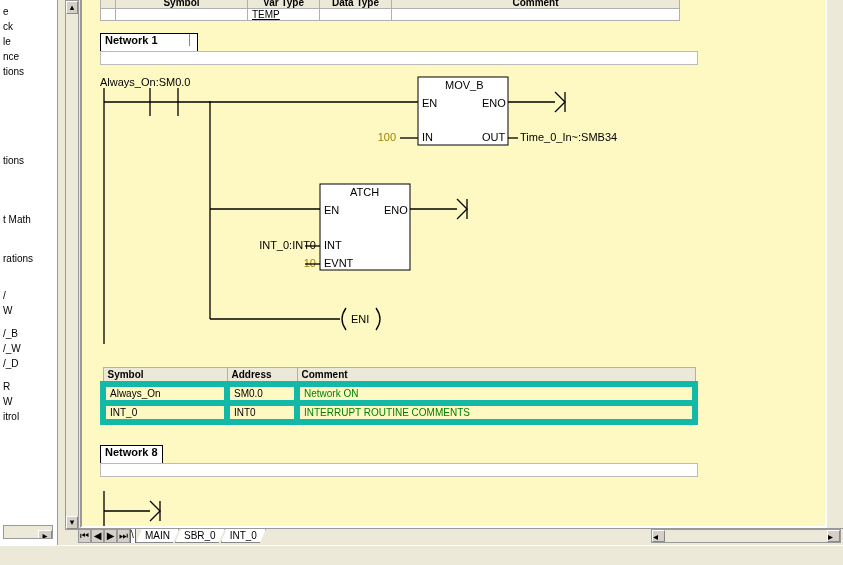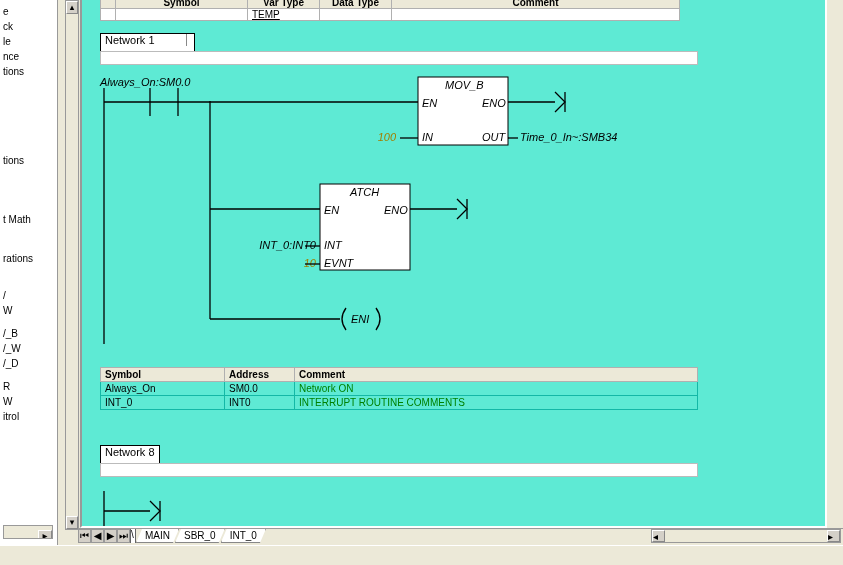--- a/index.html
+++ b/index.html
@@ -56,21 +56,21 @@
   border-right-color: #888;
   border-bottom-color: #888;
   font-size: 9px;
   text-align: center;
 }
 .doc-scroll .dn { position: absolute; bottom: 0; left: 0; right: 0; }
 .editor {
   position: absolute;
   left: 80px; top: 0;
   right: 16px; height: 528px;
-  background: #5eead4;
+  background: #fef9c3;
   border: 2px solid #999;
   border-right-color: #fff;
   border-bottom-color: #fff;
   border-top: none;
   overflow: hidden;
 }
 .top-table {
   position: absolute;
   top: 0; left: 18px;
   font-size: 10px;
@@ -80,40 +80,39 @@
   border: 1px solid #b0b0b0;
   background: #ece9d8;
   padding: 0 4px;
   height: 12px;
 }
 .top-table .body td { background: #fff; text-decoration: underline; }
 
 .net-header {
   position: absolute;
   left: 18px;
-  font-weight: normal;
+  font-weight: bold;
   font-size: 11px;
   border: 1px solid #000;
   background: #fff;
   padding: 0 4px;
   height: 26px;
 }
 .net-comment {
   position: absolute;
   left: 18px;
   height: 14px;
   border: 1px solid #bbb;
   background: #fff;
   width: 598px;
 }
 .ladder {
   position: absolute;
   left: 18px;
   right: 10px;
-  font-style: italic;
 }
 svg.lad { overflow: visible; }
 .wire { stroke: #000; stroke-width: 1.3; fill: none; }
 .box { stroke: #000; stroke-width: 1; fill: #fff; }
 .txt { font-family: Tahoma, Arial; font-size: 11px; }
 .const { fill: #a08000; }
 .sym { fill: #000; }
 
 .sym-table {
   position: absolute;
@@ -122,21 +121,21 @@
   border-collapse: collapse;
   font-size: 10px;
 }
 .sym-table th {
   background: #ece9d8;
   border: 1px solid #b0b0b0;
   text-align: left;
   padding: 1px 4px;
 }
 .sym-table td {
-  border: 1px solid #14b8a6;
+  border: 6px solid #14b8a6;
   padding: 1px 4px;
 }
 .sym-table .cmt { color: #008000; }
 
 .tab-bar {
   position: absolute;
   left: 78px; right: 0; top: 528px;
   height: 15px;
   background: #ece9d8;
   border-top: 1px solid #999;

